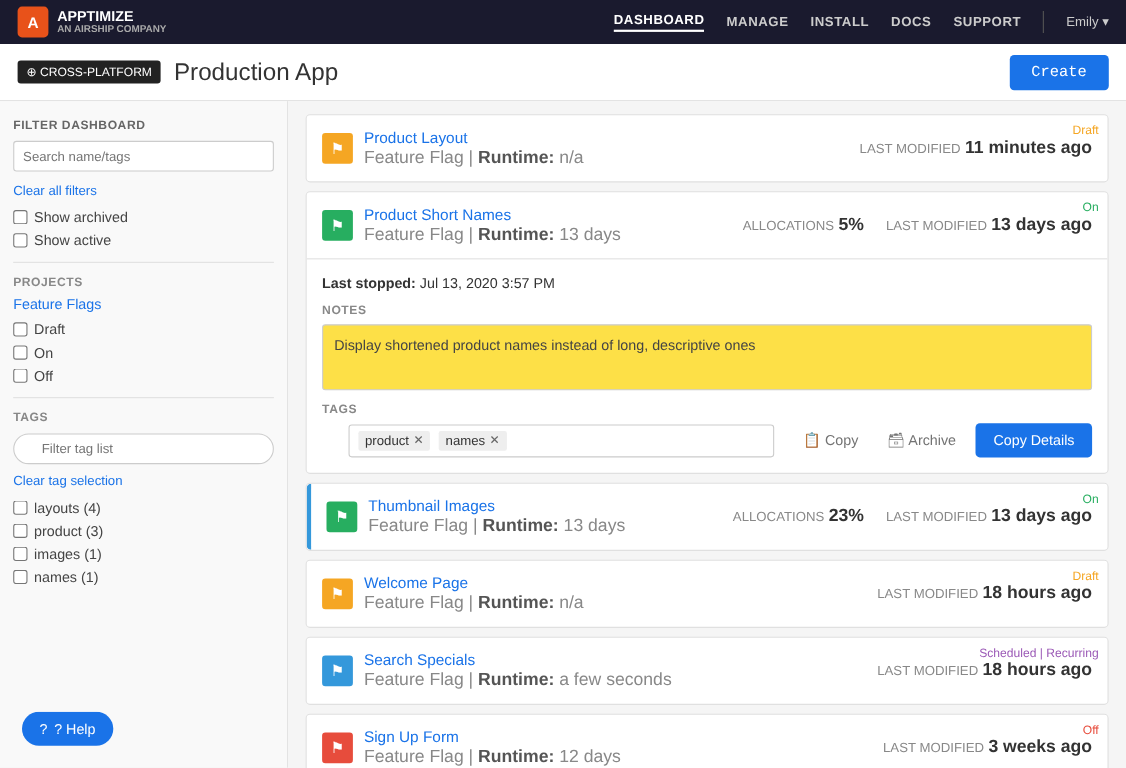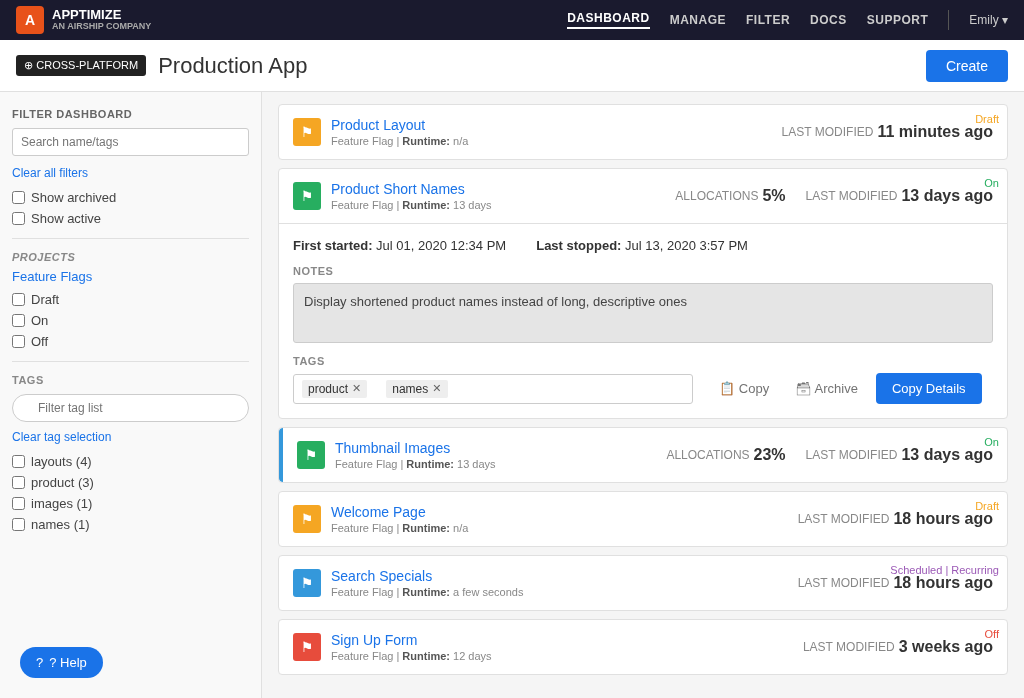--- a/index.html
+++ b/index.html
@@ -70,20 +70,21 @@
     .header-spacer { flex: 1; }
     .create-btn {
       background: #1a73e8;
       color: white;
       border: none;
       border-radius: 4px;
       padding: 8px 20px;
       font-size: 14px;
       font-weight: 500;
       cursor: pointer;
+      font-family: Liberation Mono, monospace;
     }
 
     
     .layout { display: flex; height: calc(698px - 92px); }
 
     
     .sidebar {
       width: 262px;
       background: #f9f9f9;
       border-right: 1px solid #e0e0e0;
@@ -127,21 +128,20 @@
     }
     .checkbox-row input[type="checkbox"] { cursor: pointer; }
     .sidebar-divider { border: none; border-top: 1px solid #e0e0e0; margin: 12px 0; }
     .projects-title {
       font-size: 11px;
       font-weight: 700;
       color: #888;
       letter-spacing: 0.5px;
       text-transform: uppercase;
       margin-bottom: 6px;
-      font-style: italic;
     }
     .feature-flags-link {
       color: #1a73e8;
       font-size: 13px;
       font-weight: 500;
       cursor: pointer;
       margin-bottom: 8px;
       display: block;
     }
     .tags-title {
@@ -198,21 +198,21 @@
       font-size: 14px;
     }
     .flag-info { flex: 1; }
     .flag-name {
       color: #1a73e8;
       font-size: 14px;
       font-weight: 500;
       cursor: pointer;
       display: block;
     }
-    .flag-meta { color: #888; font-size: 11px; margin-top: 2px; }
+    .flag-meta { color: #888; font-size: 16px; margin-top: 2px; }
     .flag-meta strong { color: #555; font-weight: 600; }
     .flag-right {
       display: flex;
       align-items: center;
       gap: 20px;
       font-size: 12px;
       color: #888;
     }
     .flag-alloc { display: flex; align-items: center; gap: 4px; }
     .alloc-value { font-size: 16px; font-weight: 600; color: #333; }
@@ -254,41 +254,42 @@
       text-transform: uppercase;
       margin-bottom: 6px;
     }
     .notes-box {
       border: 1px solid #ccc;
       border-radius: 3px;
       padding: 10px;
       font-size: 13px;
       color: #444;
       min-height: 60px;
-      background: #e5e5e5;
+      background: #fde047;
     }
     .tags-section {}
     .tags-label {
       font-size: 11px;
       font-weight: 700;
       color: #888;
       letter-spacing: 0.5px;
       text-transform: uppercase;
       margin-bottom: 6px;
     }
     .tags-row { display: flex; align-items: center; gap: 8px; }
     .tags-input-area {
       border: 1px solid #ccc;
       border-radius: 3px;
       padding: 5px 8px;
       display: flex;
       align-items: center;
-      gap: 19px;
+      gap: 8px;
       flex: 1;
       max-width: 400px;
+      margin-left: 24px;
     }
     .tag-chip {
       background: #eee;
       border-radius: 2px;
       padding: 2px 6px;
       font-size: 12px;
       display: flex;
       align-items: center;
       gap: 4px;
     }
@@ -349,21 +350,21 @@
     <div class="nav-logo-icon">A</div>
     <div class="nav-logo-text">
       <div class="main">APPTIMIZE</div>
       <div class="sub">AN AIRSHIP COMPANY</div>
     </div>
   </div>
   <div class="nav-spacer"></div>
   <div class="nav-links">
     <a class="nav-link active">DASHBOARD</a>
     <a class="nav-link">MANAGE</a>
-    <a class="nav-link">FILTER</a>
+    <a class="nav-link">INSTALL</a>
     <a class="nav-link">DOCS</a>
     <a class="nav-link">SUPPORT</a>
   </div>
   <div class="nav-divider"></div>
   <div class="nav-user">Emily ▾</div>
 </nav>
 
 <div class="app-header">
   <div class="platform-badge">⊕ CROSS-PLATFORM</div>
   <div class="app-title">Production App</div>
@@ -463,21 +464,20 @@
             <span class="alloc-value">5%</span>
           </div>
           <div class="flag-modified">
             <span>LAST MODIFIED</span>
             <span class="modified-value">13 days ago</span>
           </div>
         </div>
       </div>
       <div class="flag-expanded-body">
         <div class="flag-started-row">
-          <span><span class="label">First started:</span> <span class="value">Jul 01, 2020 12:34 PM</span></span>
           <span><span class="label">Last stopped:</span> <span class="value">Jul 13, 2020 3:57 PM</span></span>
         </div>
         <div class="notes-section">
           <div class="notes-label">NOTES</div>
           <div class="notes-box">Display shortened product names instead of long, descriptive ones</div>
         </div>
         <div class="tags-section">
           <div class="tags-label">TAGS</div>
           <div class="tags-row">
             <div class="tags-input-area">

